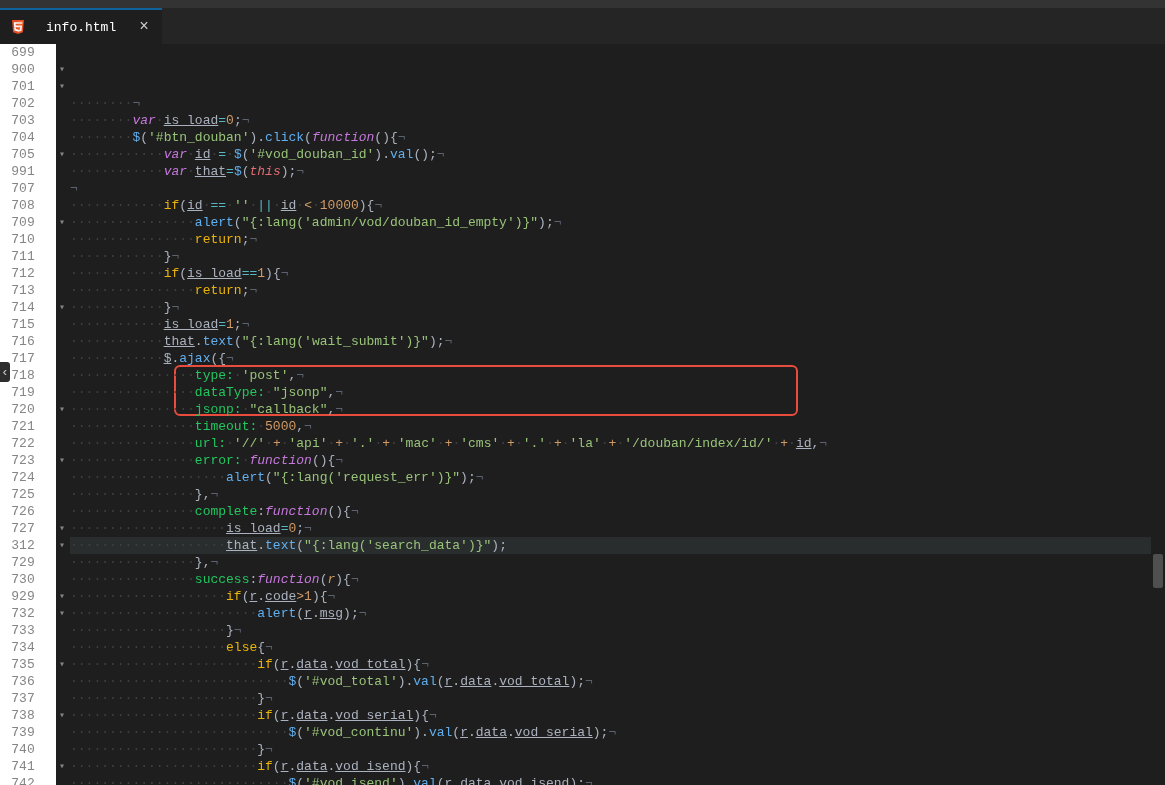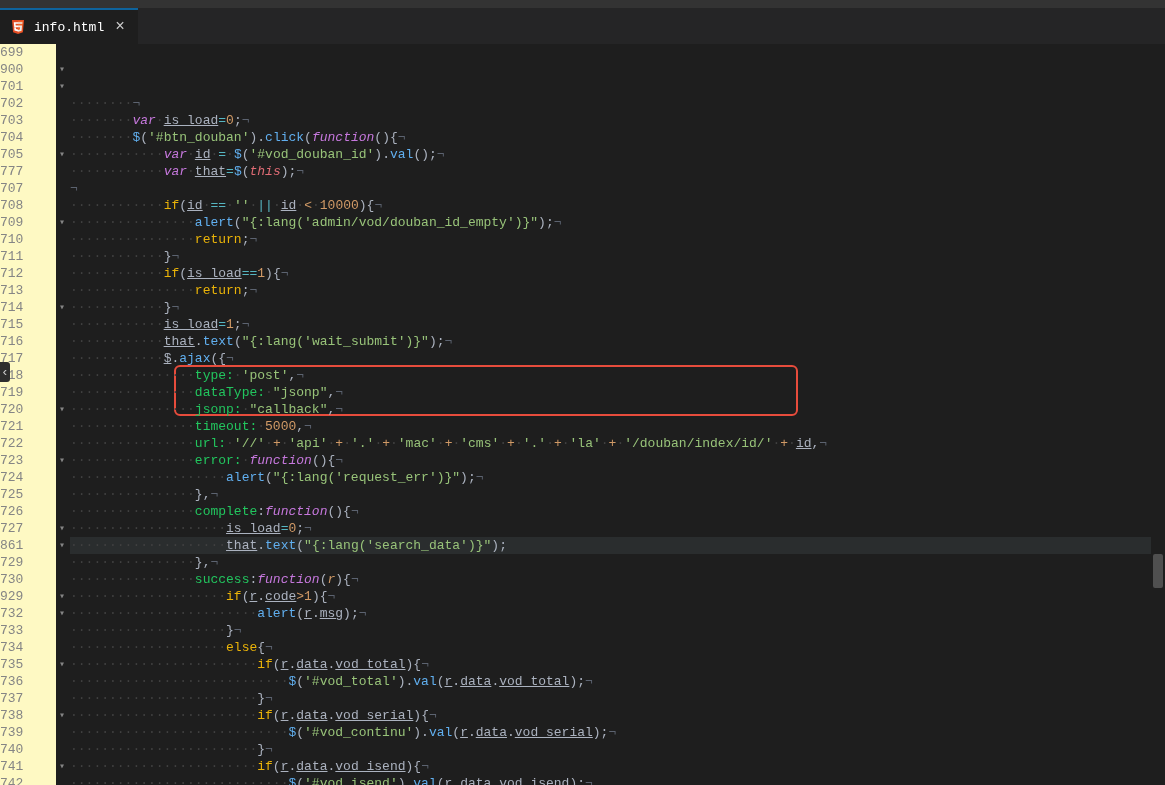--- a/index.html
+++ b/index.html
@@ -19,21 +19,21 @@
   background: #252526;
   display: flex;
   align-items: stretch;
 }
 .tab {
   display: flex;
   align-items: center;
   padding: 2px 10px;
   background: #1e1e1e;
   border-top: 2px solid #0e639c;
-  gap: 8px;
+  gap: 20px;
   cursor: pointer;
 }
 .tab-icon { width: 16px; height: 16px; display: inline-flex; }
 .tab-title { color: #ffffff; }
 .tab-close { color: #cccccc; cursor: pointer; font-size: 16px; padding: 0 3px; }
 .editor {
   display: flex;
   height: calc(100% - 44px);
   position: relative;
 }
@@ -47,22 +47,22 @@
   color: #cccccc;
   display: flex;
   align-items: center;
   justify-content: center;
   border-radius: 0 3px 3px 0;
   cursor: pointer;
   z-index: 5;
 }
 .gutter {
   width: 56px;
-  background: #fef9c3;
-  text-align: left;
+  background: #ffffff;
+  text-align: center;
   padding-right: 10px;
   color: #858585;
   line-height: 17px;
   user-select: none;
   flex-shrink: 0;
 }
 .gutter .ln { height: 17px; position: relative; }
 .fold-col {
   width: 12px;
   flex-shrink: 0;
@@ -145,21 +145,21 @@
 <div class="editor">
   <div class="left-chevron">‹</div>
   <div class="gutter" id="gutter">
       <div class="ln">699</div>
       <div class="ln">900</div>
       <div class="ln">701</div>
       <div class="ln">702</div>
       <div class="ln">703</div>
       <div class="ln">704</div>
       <div class="ln">705</div>
-      <div class="ln">777</div>
+      <div class="ln">991</div>
       <div class="ln">707</div>
       <div class="ln">708</div>
       <div class="ln">709</div>
       <div class="ln">710</div>
       <div class="ln">711</div>
       <div class="ln">712</div>
       <div class="ln">713</div>
       <div class="ln">714</div>
       <div class="ln">715</div>
       <div class="ln">716</div>
@@ -167,21 +167,21 @@
       <div class="ln">718</div>
       <div class="ln">719</div>
       <div class="ln">720</div>
       <div class="ln">721</div>
       <div class="ln">722</div>
       <div class="ln">723</div>
       <div class="ln">724</div>
       <div class="ln">725</div>
       <div class="ln">726</div>
       <div class="ln">727</div>
-      <div class="ln">861</div>
+      <div class="ln">312</div>
       <div class="ln">729</div>
       <div class="ln">730</div>
       <div class="ln">929</div>
       <div class="ln">732</div>
       <div class="ln">733</div>
       <div class="ln">734</div>
       <div class="ln">735</div>
       <div class="ln">736</div>
       <div class="ln">737</div>
       <div class="ln">738</div>

